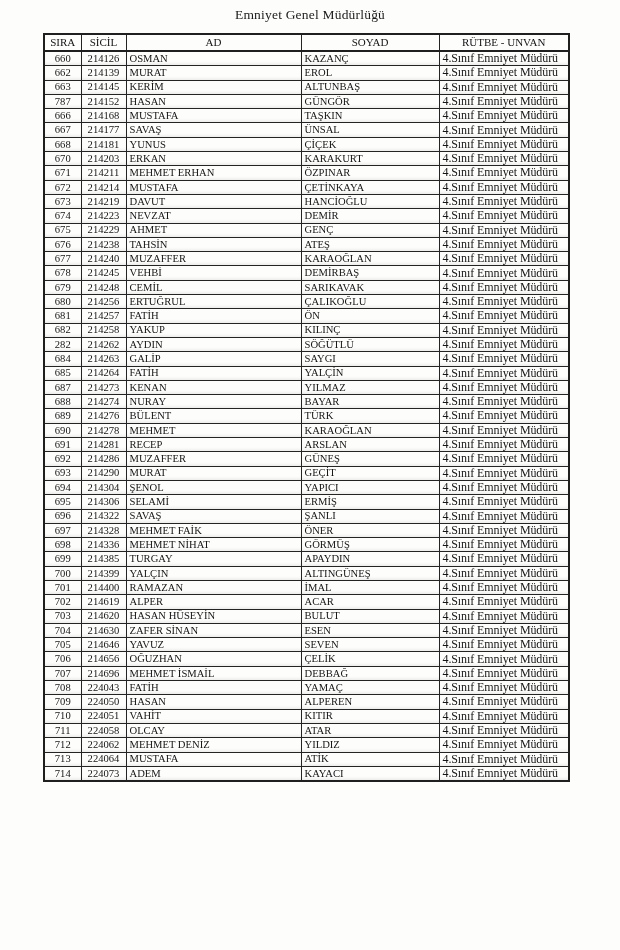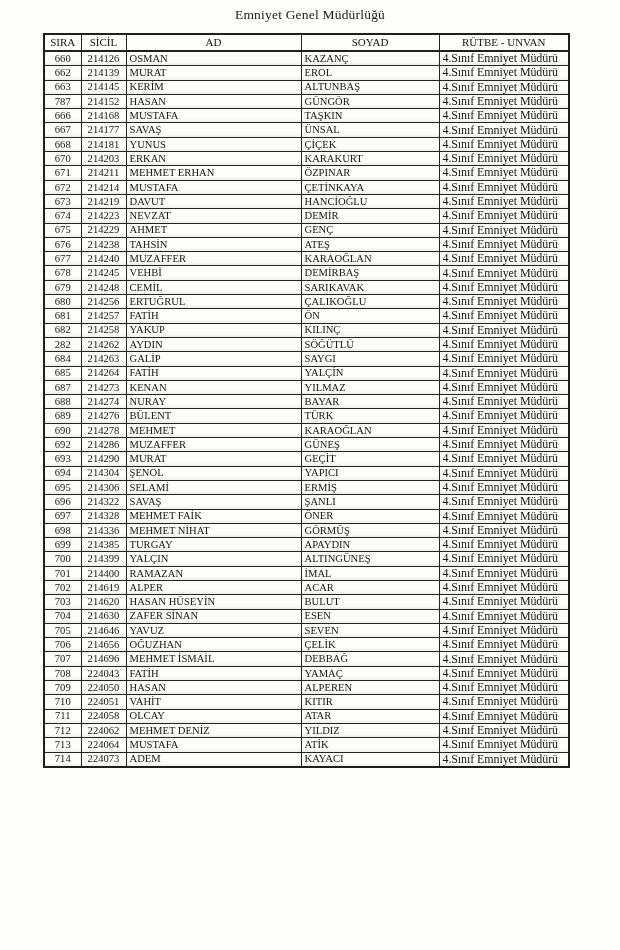--- a/index.html
+++ b/index.html
@@ -273,20 +273,27 @@
           <td class="rank">4.Sınıf Emniyet Müdürü</td>
         </tr>
         <tr>
           <td class="center">690</td>
           <td class="center">214278</td>
           <td>MEHMET</td>
           <td>KARAOĞLAN</td>
           <td class="rank">4.Sınıf Emniyet Müdürü</td>
         </tr>
         <tr>
+          <td class="center">691</td>
+          <td class="center">214281</td>
+          <td>RECEP</td>
+          <td>ARSLAN</td>
+          <td class="rank">4.Sınıf Emniyet Müdürü</td>
+        </tr>
+        <tr>
           <td class="center">692</td>
           <td class="center">214286</td>
           <td>MUZAFFER</td>
           <td>GÜNEŞ</td>
           <td class="rank">4.Sınıf Emniyet Müdürü</td>
         </tr>
         <tr>
           <td class="center">693</td>
           <td class="center">214290</td>
           <td>MURAT</td>

